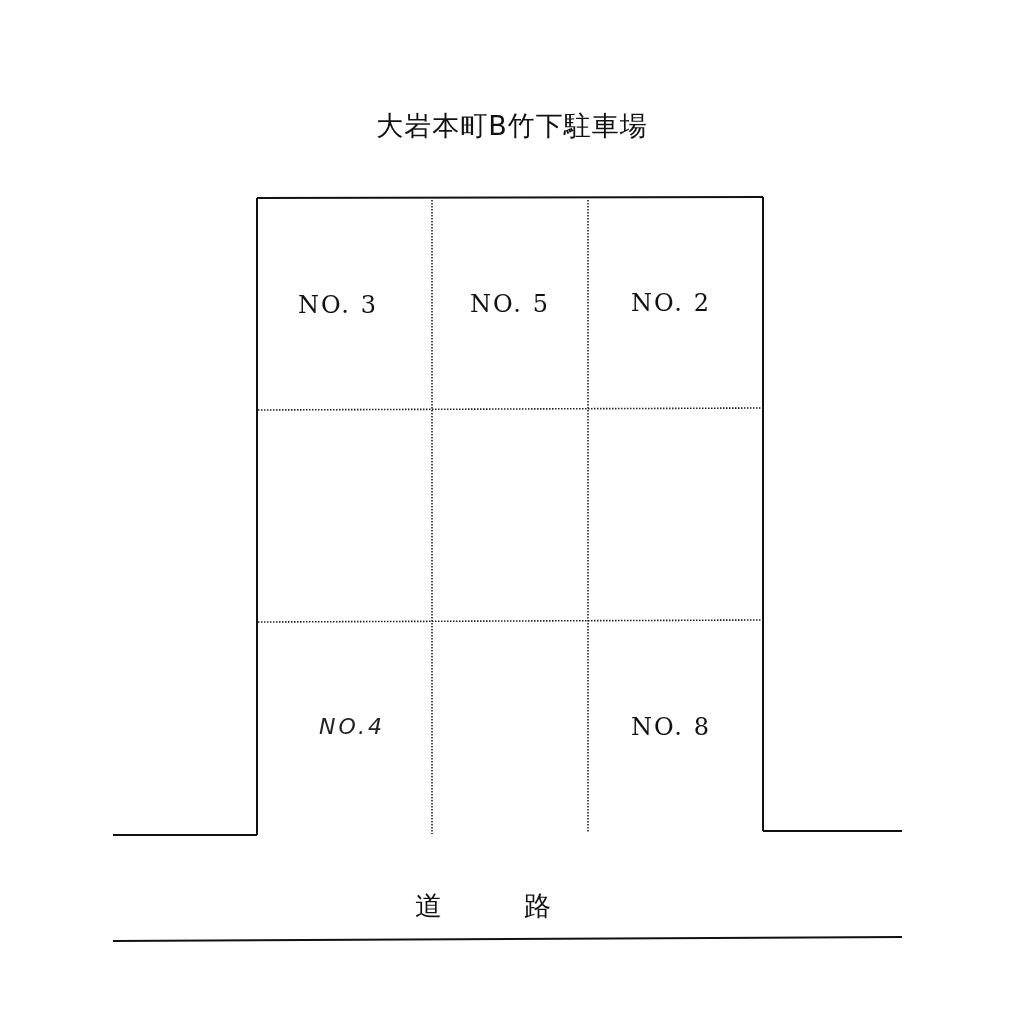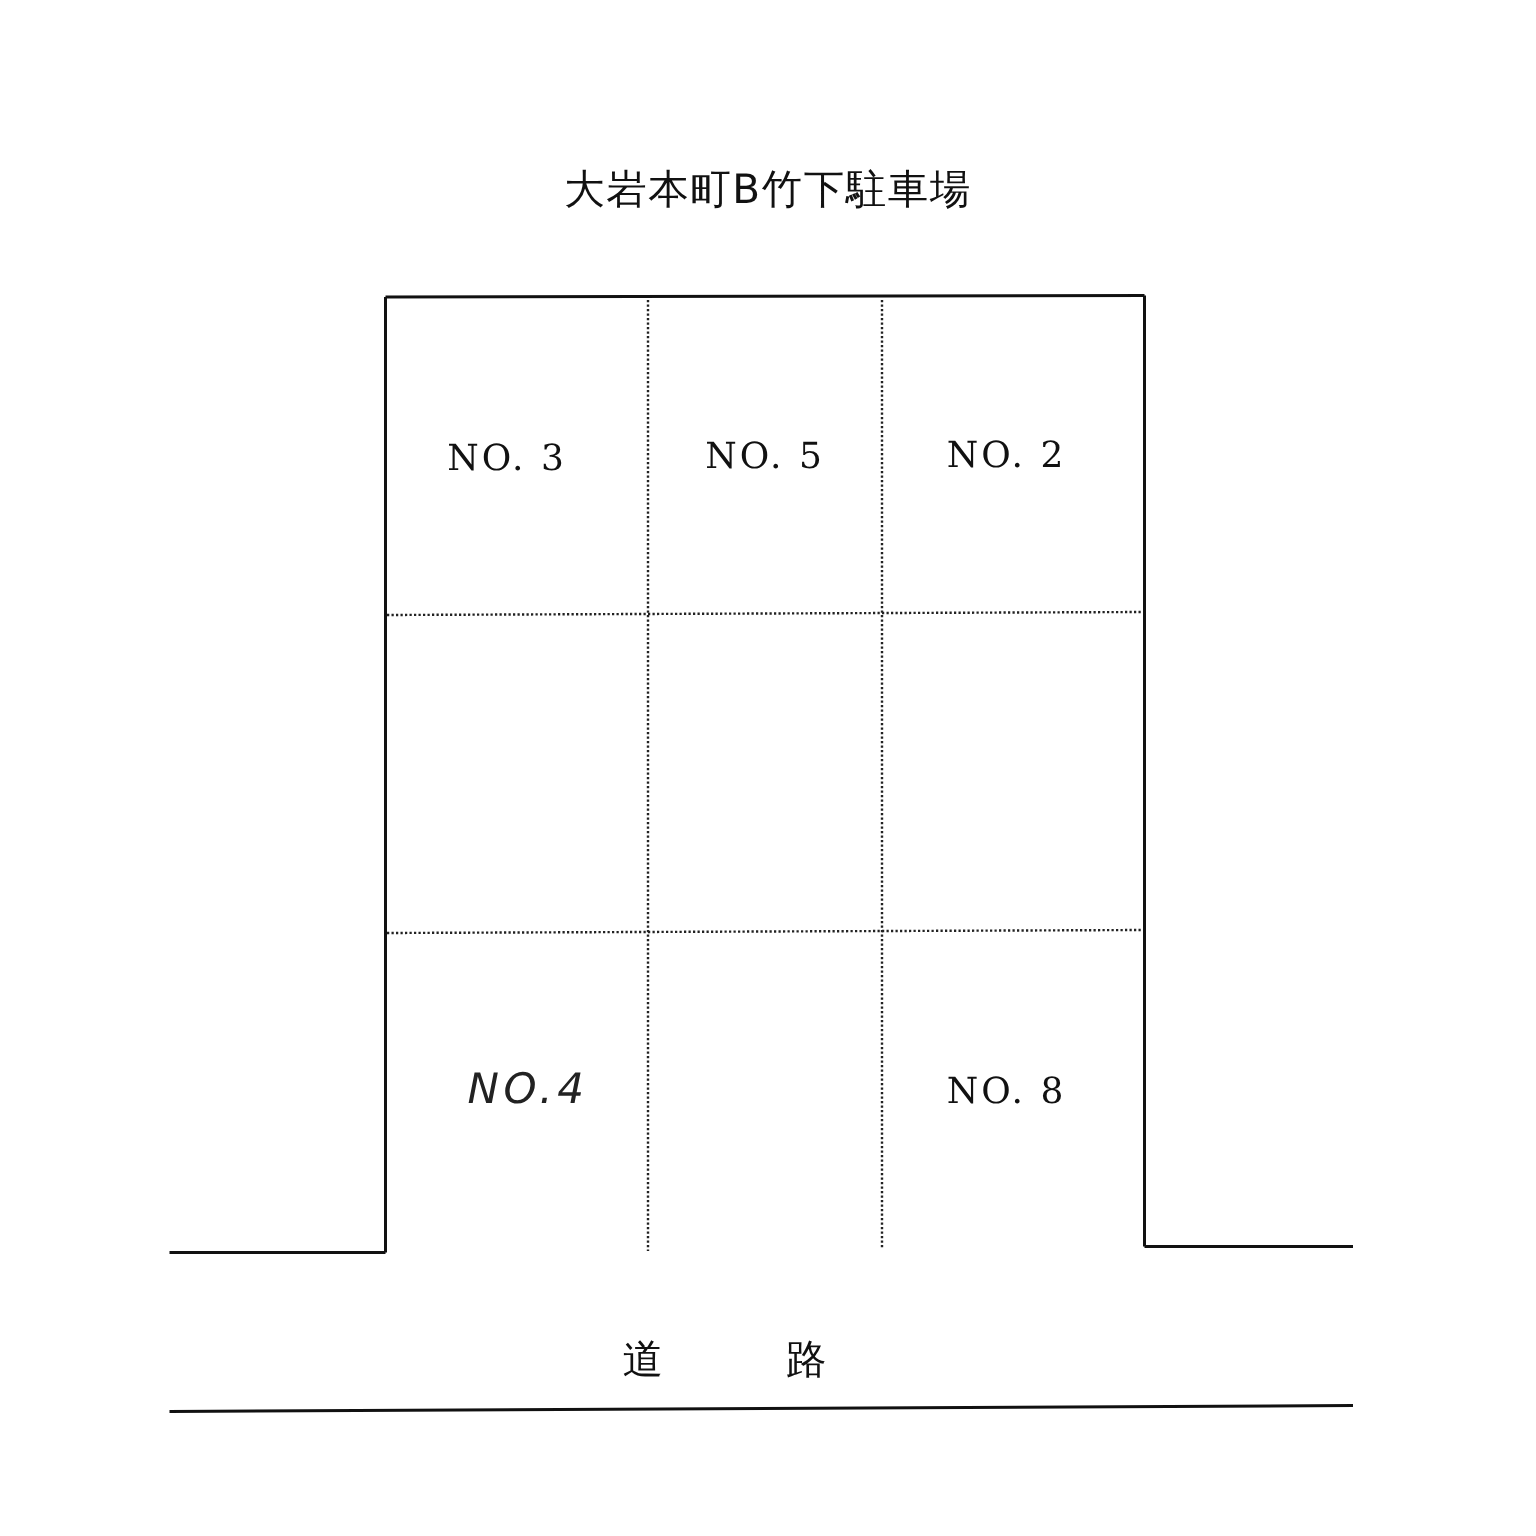--- a/index.html
+++ b/index.html
@@ -3,21 +3,21 @@
   <meta charset="utf-8">
   <style>
     html, body { margin:0; padding:0; background:#ffffff; }
     body { width:1024px; height:1024px; position:relative; overflow:hidden;
            font-family:"DejaVu Sans", sans-serif; color:#111; }
     .title { position:absolute; left:0; width:1024px; top:108px; text-align:center;
              font-size:27px; letter-spacing:1px; color:#111; }
     .cell-label { position:absolute; font-family:"DejaVu Serif", serif; font-size:24px;
                   letter-spacing:2px; color:#111; white-space:nowrap; transform:translate(-50%,-50%); }
     .handwritten { font-family:"DejaVu Sans", sans-serif; font-style:italic; font-weight:300;
-                   font-size:28px; letter-spacing:3px; color:#222; }
+                   font-size:22px; letter-spacing:3px; color:#222; }
     .road-label { position:absolute; top:888px; font-size:27px; color:#111; }
     svg { position:absolute; left:0; top:0; }
   </style>
 </head>
 <body>
 
 <div class="title">大岩本町B竹下駐車場</div>
 
 <svg width="1024" height="1024">
 

